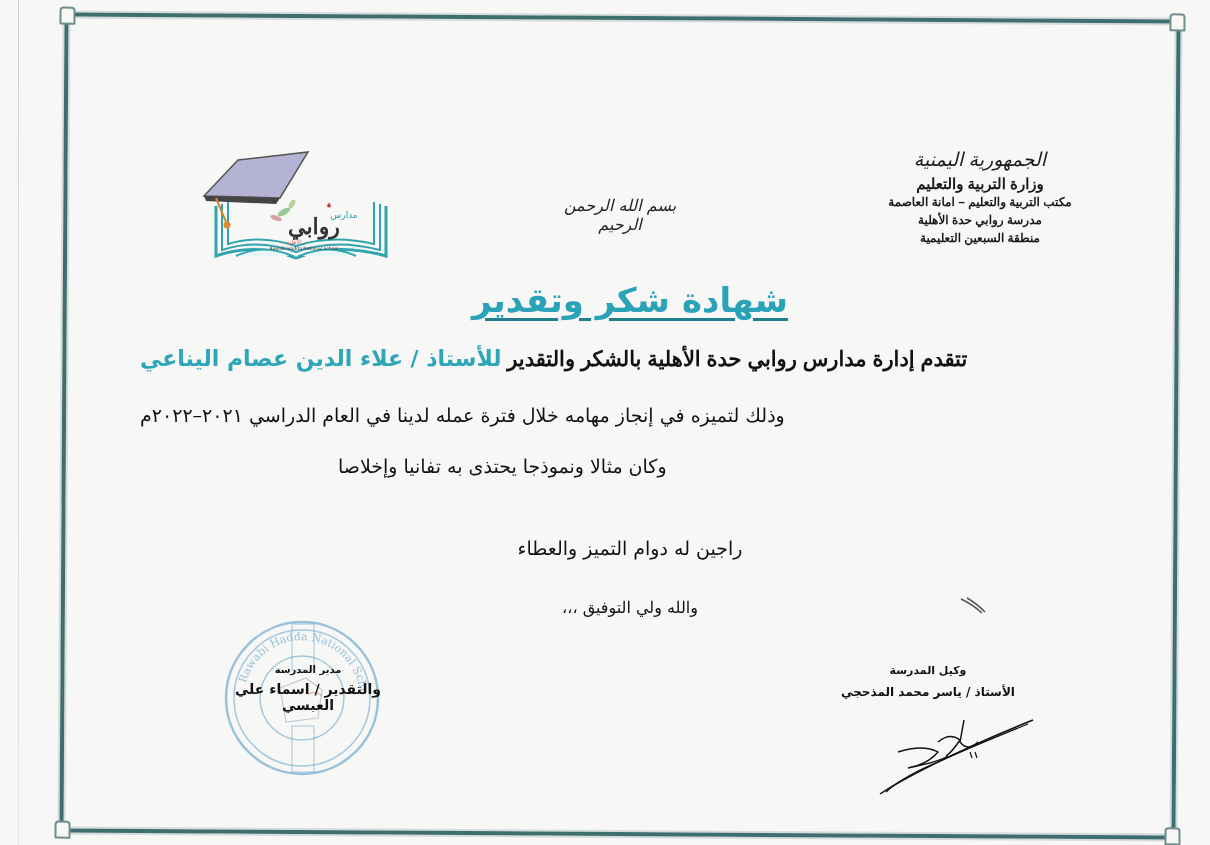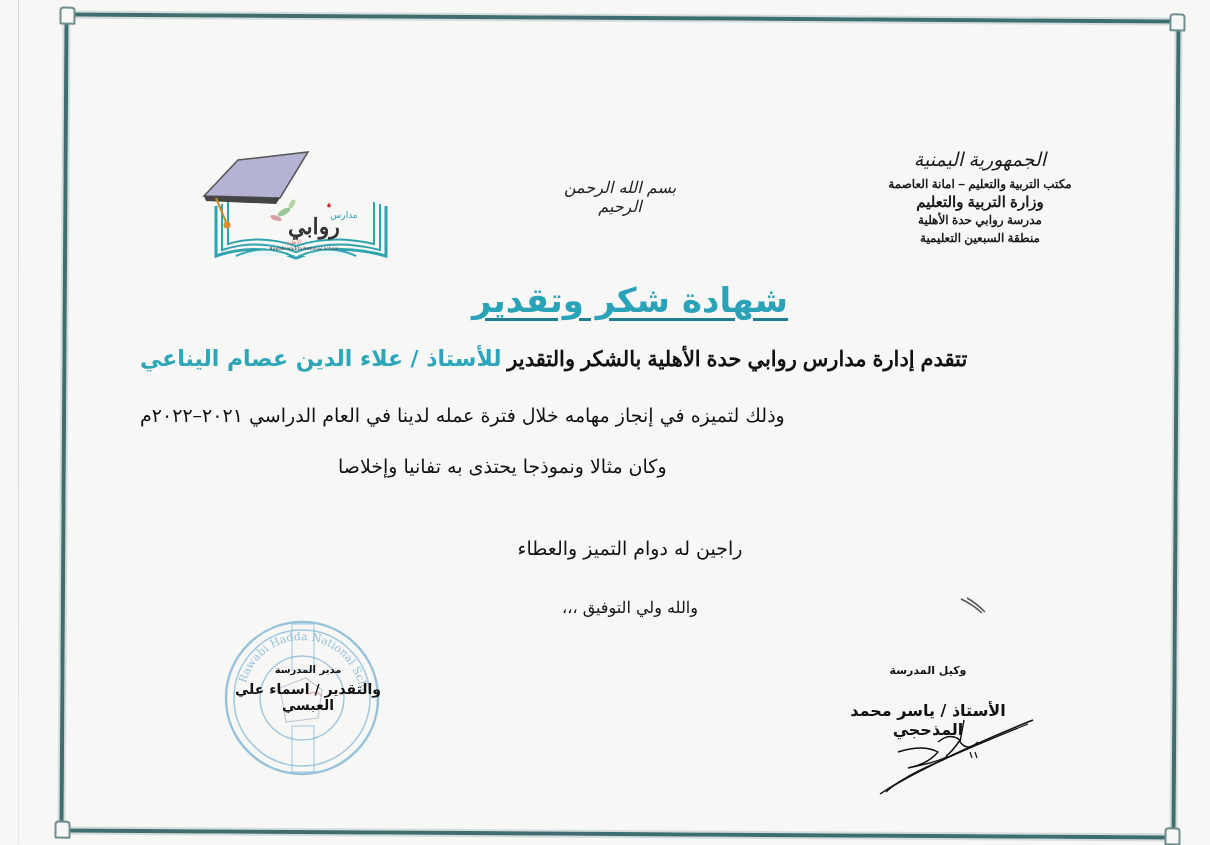--- a/index.html
+++ b/index.html
@@ -38,21 +38,21 @@
     font-family:Liberation Sans, sans-serif; font-style:italic; font-size:19px;
     margin-bottom:4px; letter-spacing:1px;
   }
   .ministry .line { font-family:"Liberation Sans", sans-serif; font-weight:bold; line-height:18px; }
   .ministry .l1 { font-size:15px; }
   .ministry .l2 { font-size:12px; }
   .ministry .l3 { font-size:12px; }
   .ministry .l4 { font-size:12px; }
 
   .basmala {
-    position:absolute; left:545px; top:178px; width:150px; text-align:center;
+    position:absolute; left:545px; top:196px; width:150px; text-align:center;
     font-family:"DejaVu Serif", serif; font-style:italic; font-size:16px; color:#222;
   }
 
   .logo {
     position:absolute; left:196px; top:146px; width:210px; height:120px;
   }
 
   .title {
     position:absolute; left:440px; top:280px; width:380px; text-align:center;
     font-family:"DejaVu Sans", sans-serif; font-weight:bold; font-size:34px;
@@ -94,41 +94,41 @@
   }
   .sig-block {
     position:absolute; text-align:center; color:#111;
     font-family:"DejaVu Sans", sans-serif; font-weight:bold;
   }
   .principal { left:208px; top:664px; width:200px; }
   .principal .role { font-size:10px; }
   .principal .nm { font-size:14px; margin-top:6px; }
   .deputy { left:828px; top:664px; width:200px; }
   .deputy .role { font-size:11px; }
-  .deputy .nm { font-size:16px; margin-top:24px; }
+  .deputy .nm { font-size:12px; margin-top:8px; }
   .signature {
     position:absolute; left:868px; top:712px; width:170px; height:85px;
   }
 </style>
 </head>
 <body>
 
 <div class="paper-edge"></div>
 
 <div class="frame">
   <div class="corner tl"></div>
   <div class="corner tr"></div>
   <div class="corner bl"></div>
   <div class="corner br"></div>
 </div>
 
 <div class="ministry rtl">
   <div class="republic">الجمهورية اليمنية</div>
+  <div class="line l1">وزارة التربية والتعليم</div>
   <div class="line l2">مكتب التربية والتعليم – امانة العاصمة</div>
-  <div class="line l1">وزارة التربية والتعليم</div>
   <div class="line l4">مدرسة روابي حدة الأهلية</div>
   <div class="line l3">منطقة السبعين التعليمية</div>
 </div>
 
 <div class="basmala rtl">بسم الله الرحمن الرحيم</div>
 
 <div class="logo">
   <svg width="210" height="120" viewBox="0 0 210 120">
 
     <path d="M20 60 L20 110 Q60 96 100 112 Q140 96 190 110 L190 60" fill="none" stroke="#2fa3ae" stroke-width="3"></path>

